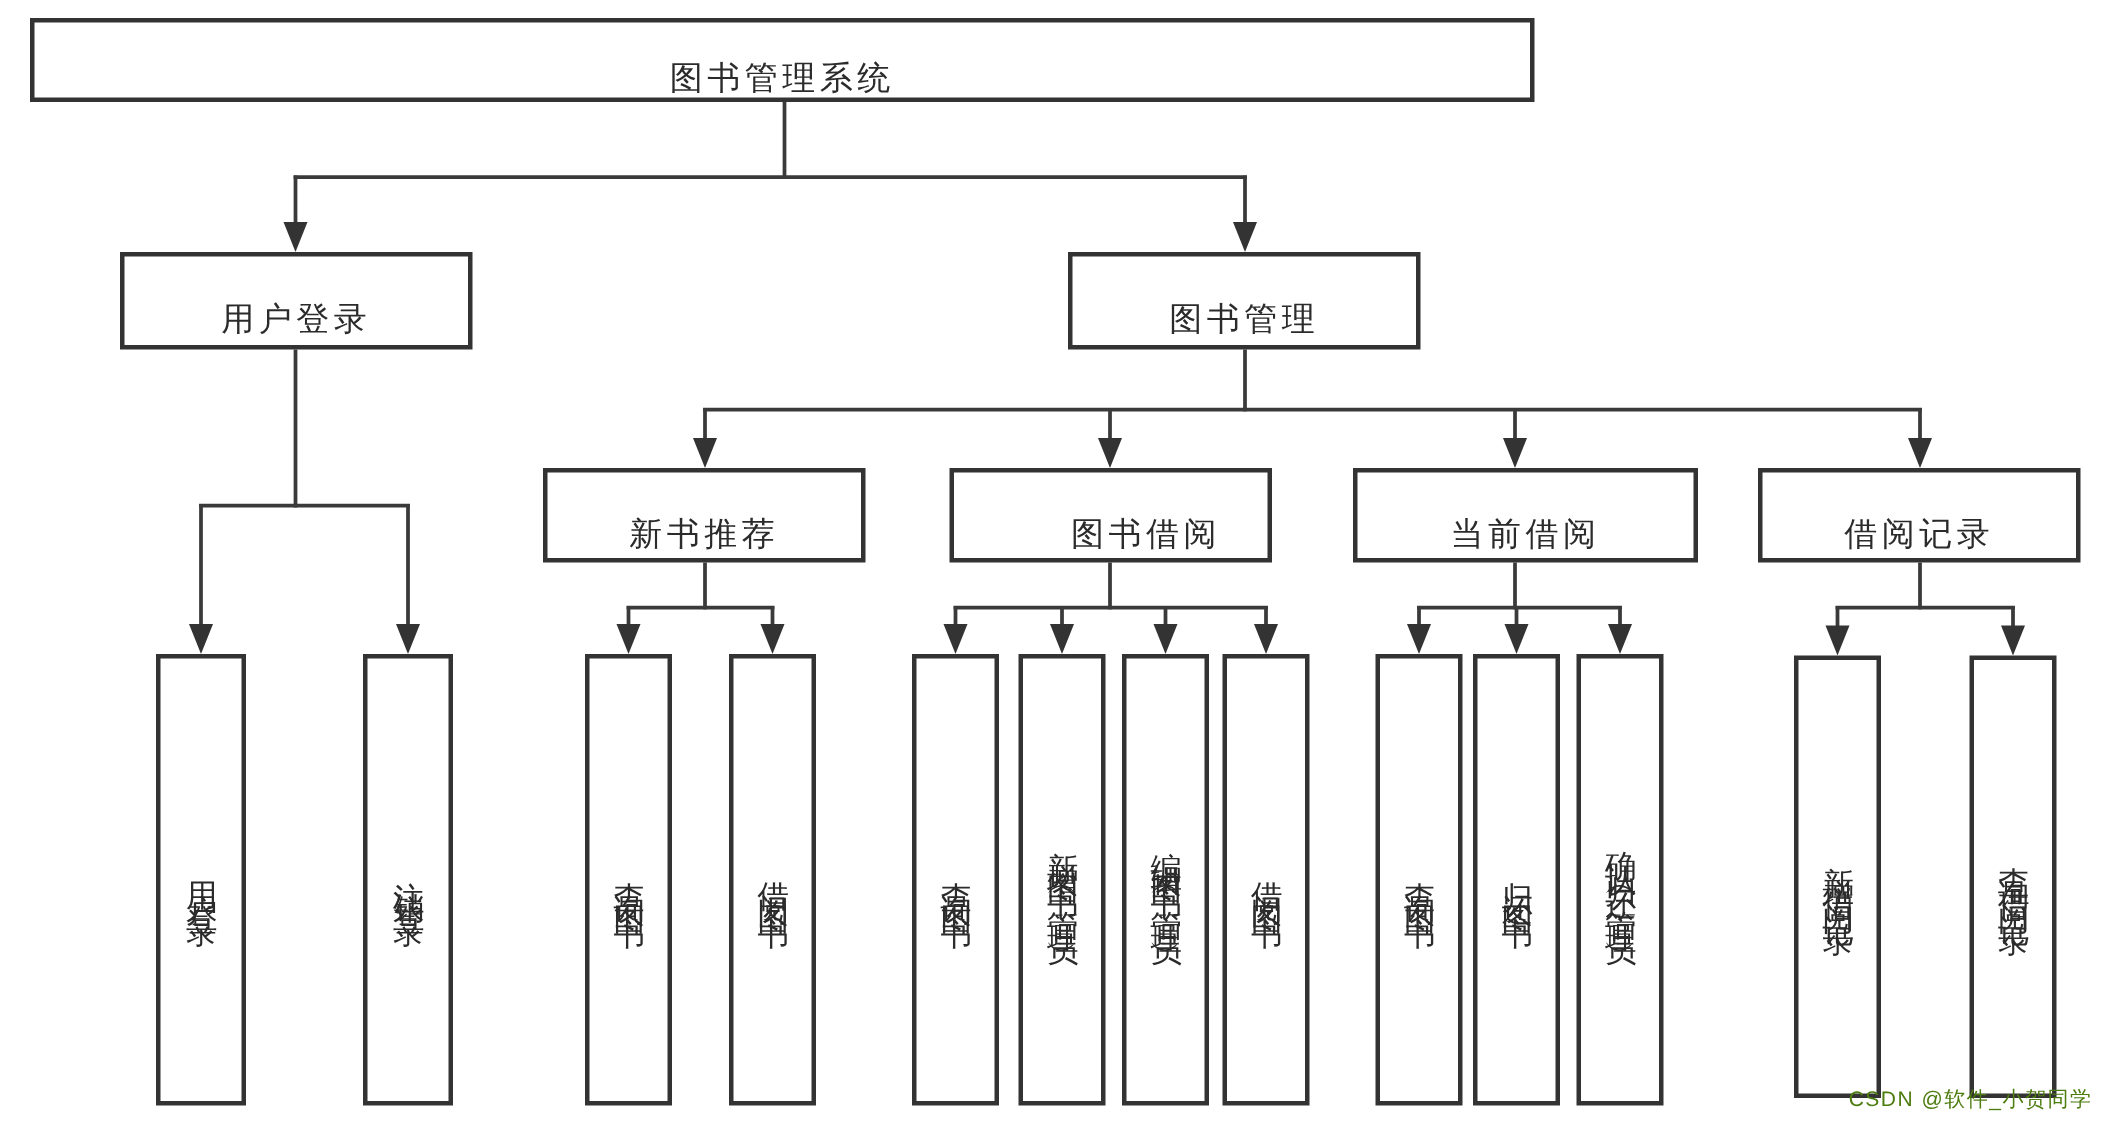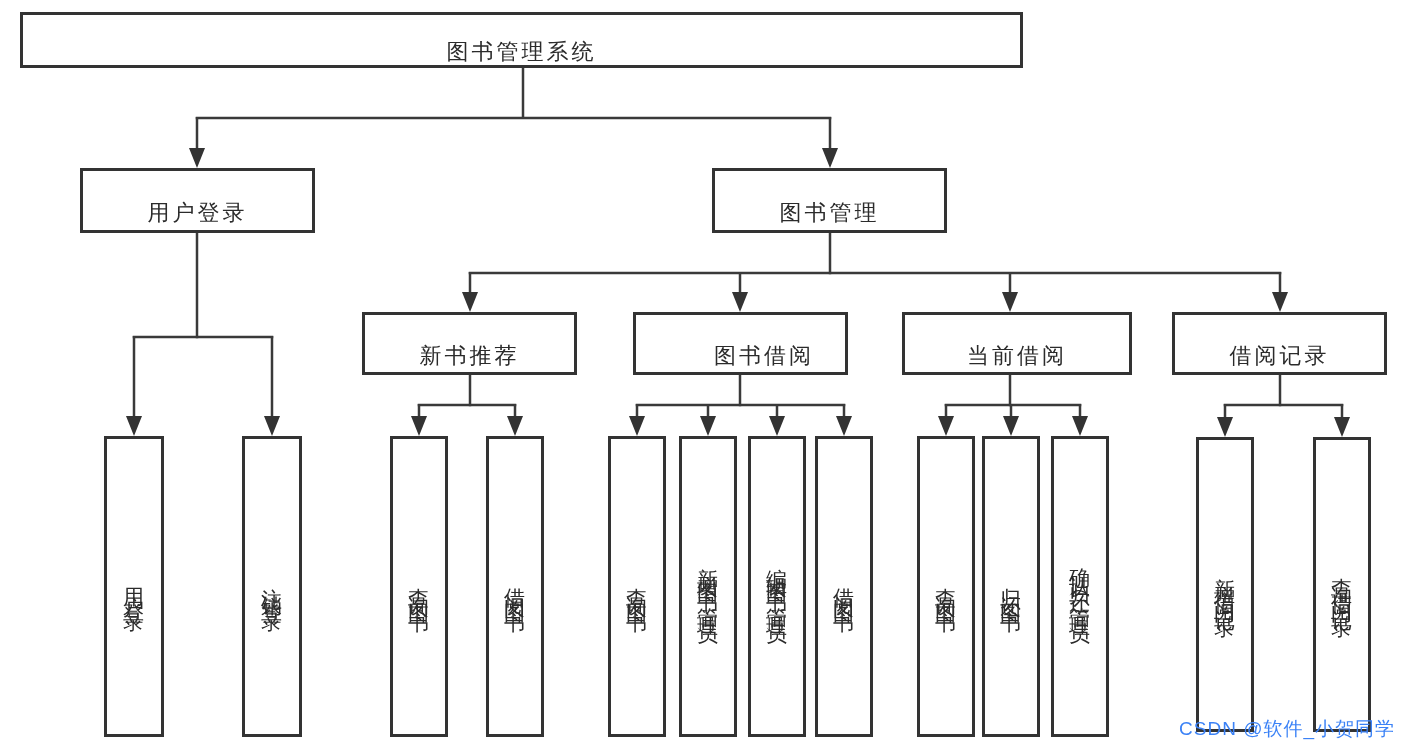--- a/index.html
+++ b/index.html
@@ -67,23 +67,23 @@
   .l-c4 { left: 815px; }
   .l-d1 { left: 917px; }
   .l-d2 { left: 982px; }
   .l-d3 { left: 1051px; }
   .l-e1 { left: 1196px; top: 437px; height: 295px; }
   .l-e2 { left: 1313px; top: 437px; height: 295px; }
   .watermark {
     position: absolute;
     right: 10px;
     bottom: 5px;
-    font-size: 19px;
+    font-size: 14px;
     letter-spacing: 1px;
-    color: #3b82f6;
+    color: #4d7c0f;
     z-index: 5;
     white-space: nowrap;
   }
 </style>
 </head>
 <body>
 
 <div class="canvas">
 
   <svg class="connectors" viewBox="0 0 1405 747" xmlns="http://www.w3.org/2000/svg">

